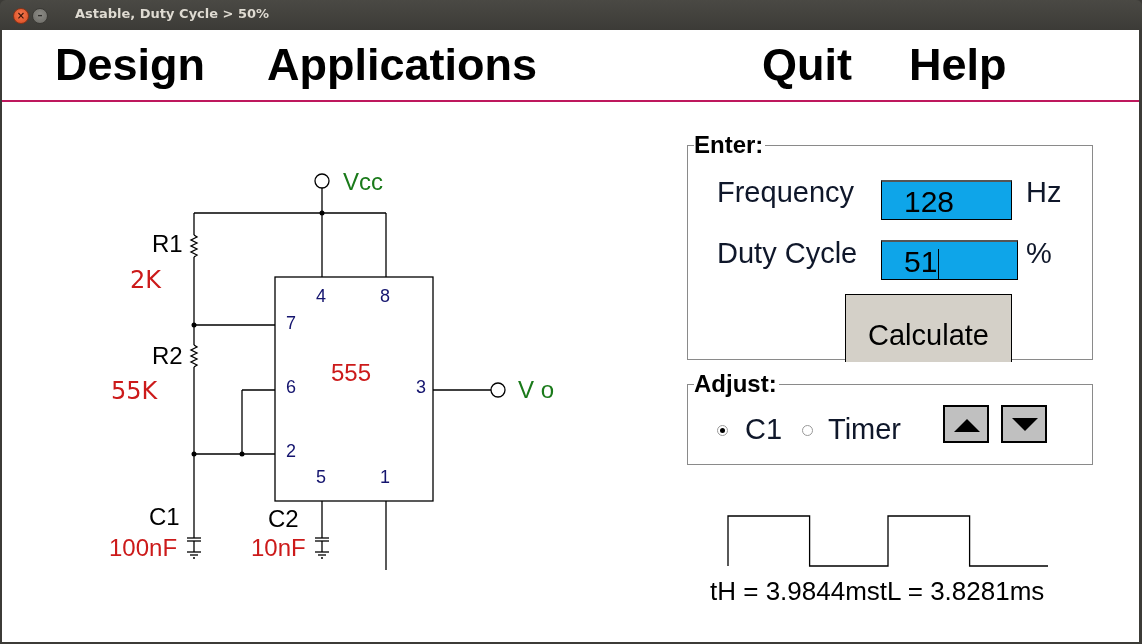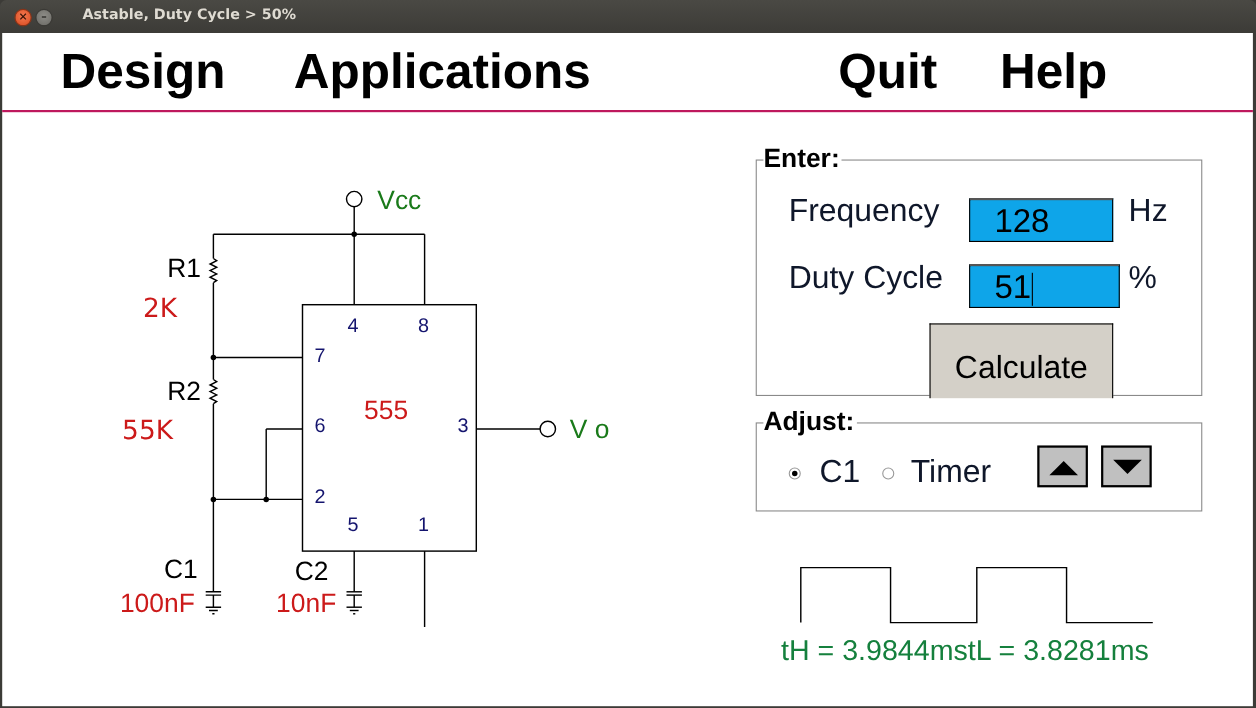--- a/index.html
+++ b/index.html
@@ -18,21 +18,21 @@
   .group-title { position:absolute; left:6px; top:-17px; background:#fff; font-weight:bold; font-size:24px; padding:0 2px 0 0; line-height:32px; }
   .lbl { position:absolute; font-size:29px; color:#0f172a; }
   .field { position:absolute; height:40px; border:1px solid #000; border-top:2px solid #555; box-sizing:border-box; font-size:30px; padding-left:22px; line-height:40px; background:#0ea5e9; }
   .caret { display:inline-block; width:1px; height:30px; background:#000; vertical-align:middle; margin-left:1px; }
   .calc { position:absolute; left:843px; top:264px; width:167px; height:68px; background:#d4d0c8; border:1px solid #000; border-bottom:none; box-sizing:border-box; font-size:29px; text-align:center; padding-top:24px; cursor:pointer; }
   .radio { position:absolute; width:9px; height:9px; border:1px solid #999; border-radius:50%; background:#fff; }
   .radio.sel::after { content:""; position:absolute; left:2px; top:2px; width:5px; height:5px; border-radius:50%; background:#000; }
   .arrowbtn { position:absolute; width:46px; height:38px; background:#c0c0c0; border:2px solid #000; box-sizing:border-box; cursor:pointer; }
   .tri-up { position:absolute; left:9px; top:12px; width:0; height:0; border-left:13px solid transparent; border-right:13px solid transparent; border-bottom:13px solid #000; }
   .tri-down { position:absolute; left:9px; top:11px; width:0; height:0; border-left:13px solid transparent; border-right:13px solid transparent; border-top:13px solid #000; }
-  .result { position:absolute; font-size:26px; color:#15803d; }
+  .result { position:absolute; font-size:26px; color:#000000; }
 </style>
 </head>
 <body>
 
 <div class="titlebar">
   <div class="winbtn btn-close">
       <span class="g">×</span>
     </div>
   <div class="winbtn btn-min">
       <span class="g">–</span>

